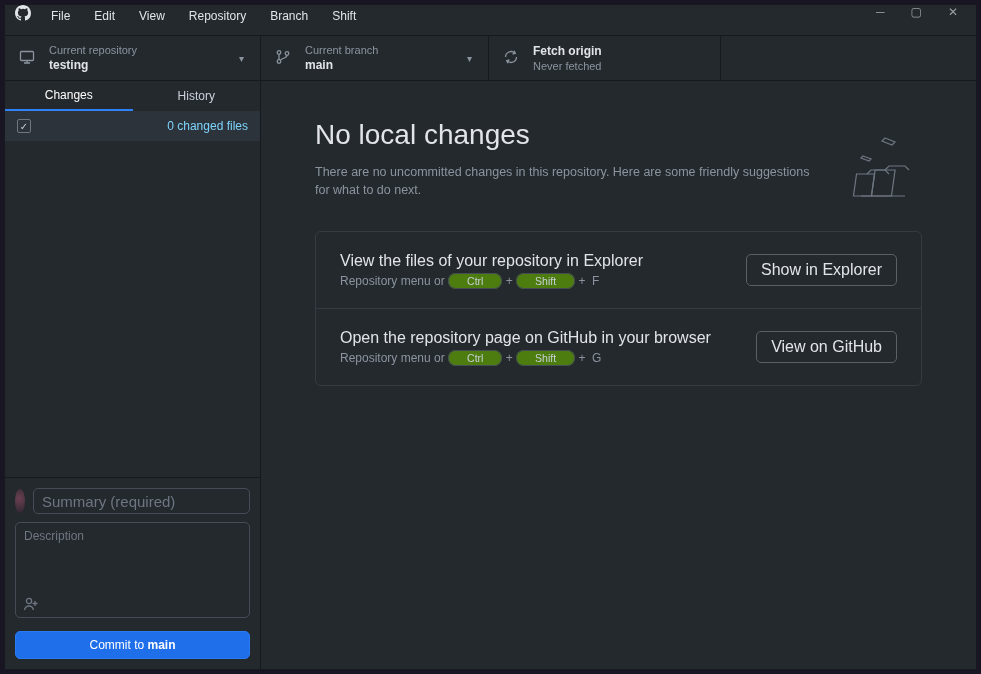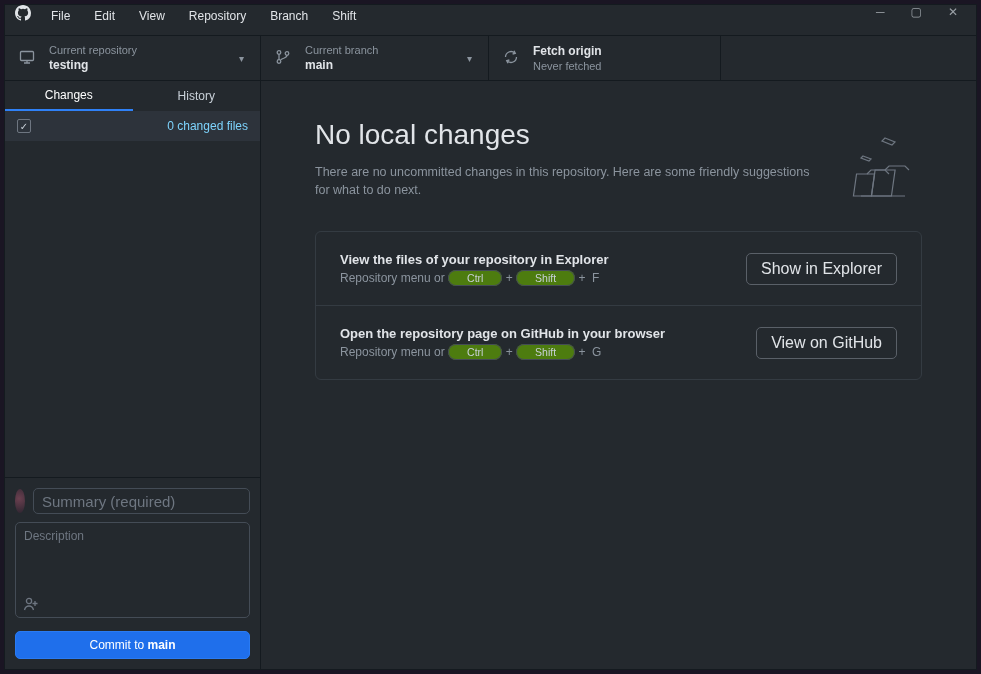--- a/index.html
+++ b/index.html
@@ -38,21 +38,21 @@
 .desc-wrap{position:relative;margin-bottom:10px}
 .coauth{position:absolute;left:8px;bottom:6px;color:#6e7681;font-size:14px}
 .commit-btn{width:100%;height:28px;background:#1f6feb;border:1px solid #2a7bf3;border-radius:5px;color:#fff;font-size:12px;cursor:default}
 .main{flex:1;padding:38px 54px;overflow:auto}
 .main h1{font-size:28px;font-weight:400;color:#e1e4e8;margin-bottom:12px}
 .main .sub{color:#8b949e;font-size:12.5px;line-height:18px;max-width:500px;margin-bottom:32px}
 .illus{position:absolute;right:70px;top:130px;color:#5a6068}
 .card-group{border:1px solid #343b42;border-radius:6px}
 .card{padding:20px 24px;display:flex;align-items:center;justify-content:space-between;border-bottom:1px solid #343b42}
 .card:last-child{border-bottom:none}
-.card .title{color:#e1e4e8;font-weight:700;font-size:13px;margin-bottom:4px}
+.card .title{color:#e1e4e8;font-weight:400;font-size:16px;margin-bottom:4px}
 .card .hint{color:#8b949e;font-size:12px}
 .kbd{border:1px solid #444c56;border-radius:8px;padding:1px 18px;font-size:10.5px;color:#c9d1d9;background:#4d7c0f}
 .pill-btn{border:1px solid #5a6068;background:transparent;color:#e1e4e8;padding:6px 14px;border-radius:5px;font-size:16px;cursor:default}
 </style>
 </head>
 <body>
 
 <div class="window">
   <div class="titlebar">
     <span class="logo">

